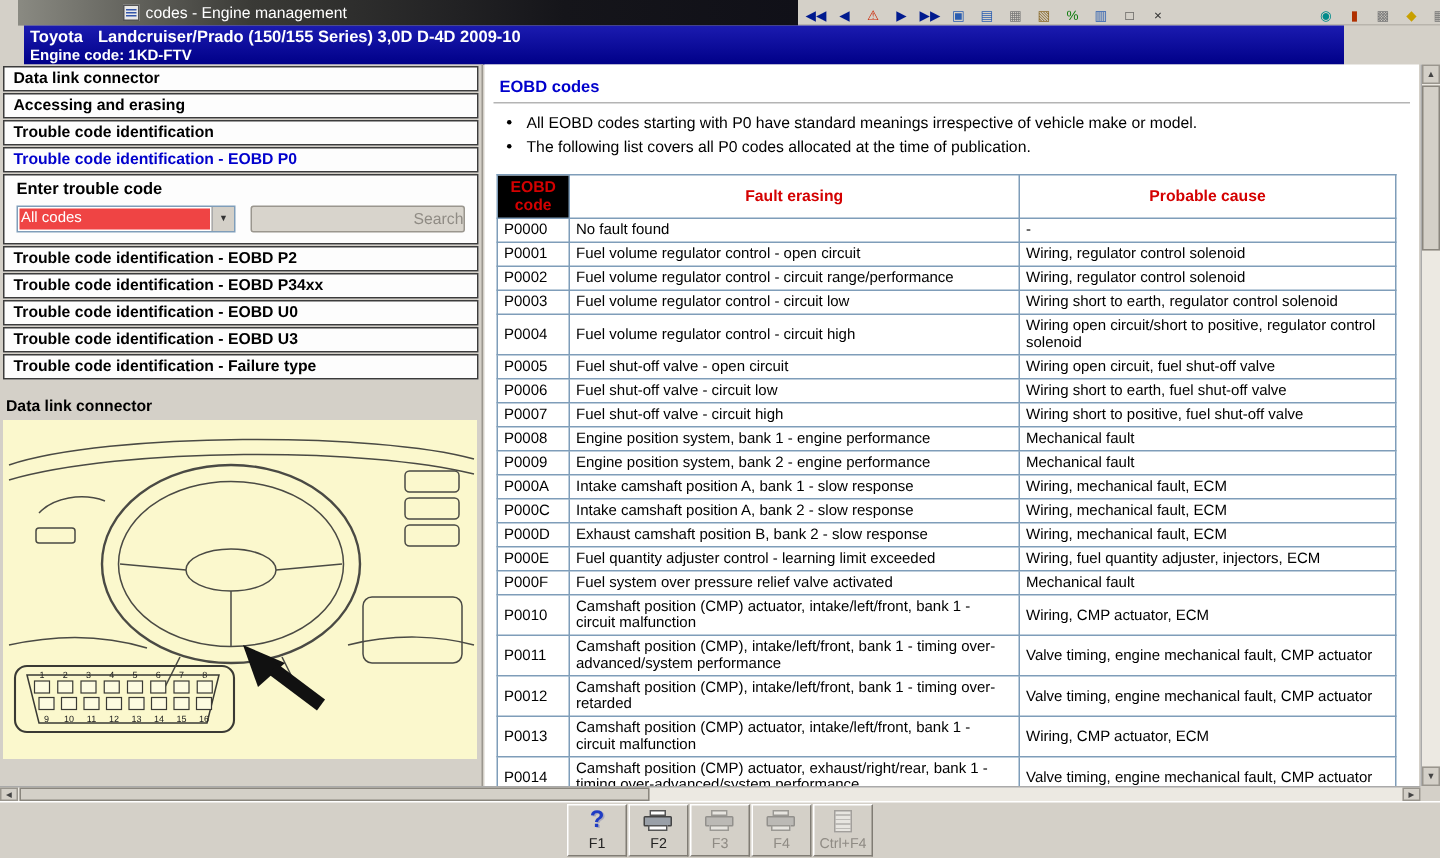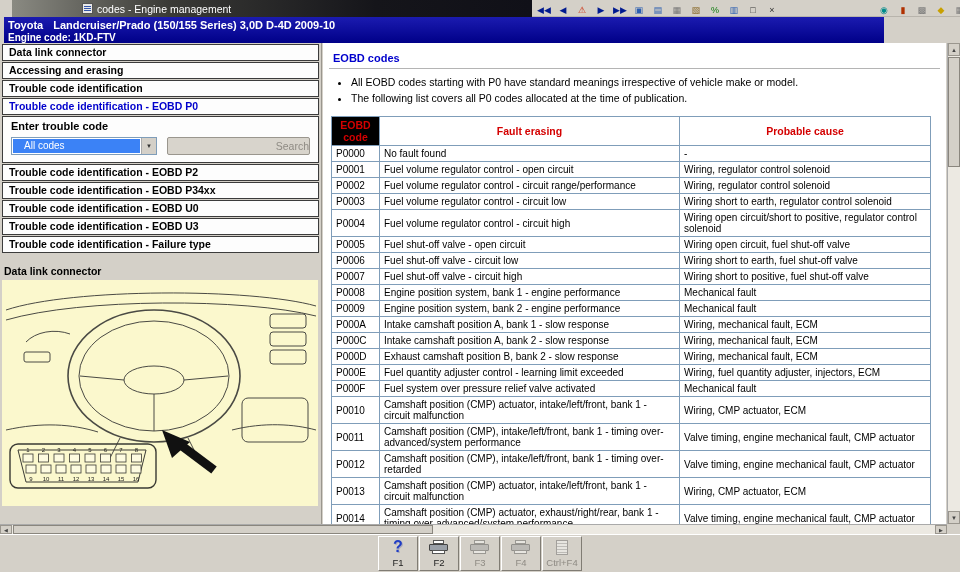--- a/index.html
+++ b/index.html
@@ -19,41 +19,41 @@
   .title-icon { width:11px; height:11px; background:#e8e8e8; border:1px solid #555; margin:0 4px 0 70px; position:relative; }
   .title-icon::after { content:""; position:absolute; left:1px; top:2px; width:7px; height:1px; background:#3355aa; box-shadow:0 2px 0 #3355aa, 0 4px 0 #3355aa; }
   .tb-icons { position:absolute; left:524px; top:1px; height:15px; display:flex; gap:3px; align-items:center; }
   .tb-icons-right { position:absolute; right:4px; top:1px; height:15px; display:flex; gap:3px; align-items:center; }
   .tb-icon {
     width:16px; height:14px; font-size:9px; line-height:14px; text-align:center;
     cursor:default; background:transparent; border:1px solid transparent;
   }
   
   .veh-header {
-    position:absolute; left:4px; top:17px; width:880px; height:26px;
+    position:absolute; left:16px; top:17px; width:880px; height:26px;
     background:linear-gradient(180deg,#1b1bb0 0%,#000088 100%);
     color:#fff; padding:2px 0 0 4px;
   }
   .veh-line1 { font-size:11px; font-weight:bold; white-space:nowrap; }
   .veh-line1 .brand { margin-right:10px; }
   .veh-line2 { font-size:10px; font-weight:bold; margin-top:1px; }
   
   .sidebar { position:absolute; left:0; top:43px; width:322px; height:481px; background:#d4d0c8; border-right:1px solid #9a968e; overflow:hidden; }
   .menu-item {
     margin:1px 2px 0 2px; background:#fdfdfd; border:1px solid #3c3c3c;
     height:17px; line-height:15px; padding-left:6px;
     font-weight:bold; font-size:10.5px; color:#000; cursor:pointer;
     white-space:nowrap; overflow:hidden;
   }
   .menu-item.selected { color:#0000cc; }
   .search-box { margin:1px 2px 0 2px; background:#fdfdfd; border:1px solid #3c3c3c; padding:3px 8px 7px 8px; }
   .search-title { font-weight:bold; font-size:11px; margin-bottom:5px; }
   .search-row { display:flex; gap:10px; }
   .combo { width:146px; height:18px; border:1px solid #7f9db9; background:#fff; display:flex; }
-  .combo-value { flex:1; margin:1px; background:#3b82f6; color:#fff; font-size:10px; line-height:14px; padding:0 11px; white-space:nowrap; overflow:hidden; }
+  .combo-value { flex:1; margin:1px; background:#ef4444; color:#fff; font-size:10px; line-height:14px; padding:0 1px; white-space:nowrap; overflow:hidden; }
   .combo-btn { width:15px; background:#d4d0c8; border-left:1px solid #aaa; text-align:center; font-size:6px; line-height:16px; color:#333; }
   .search-btn {
     flex:1; height:18px; background:#d8d4cc; border:1px solid #9a968e; border-radius:2px;
     font-size:10.5px; color:#8f8b84; text-align:right; line-height:16px; cursor:pointer;
   }
   .diagram-label { margin:12px 0 3px 4px; font-weight:bold; font-size:10.5px; }
   .diagram { margin:0 2px; width:316px; height:226px; background:#fbf8cd; overflow:hidden; }
   
   .content { position:absolute; left:323px; top:43px; width:623px; height:481px; background:#fff; overflow:hidden; }
   .content-title { color:#0000cc; font-weight:bold; font-size:11px; margin:9px 0 0 10px; }

